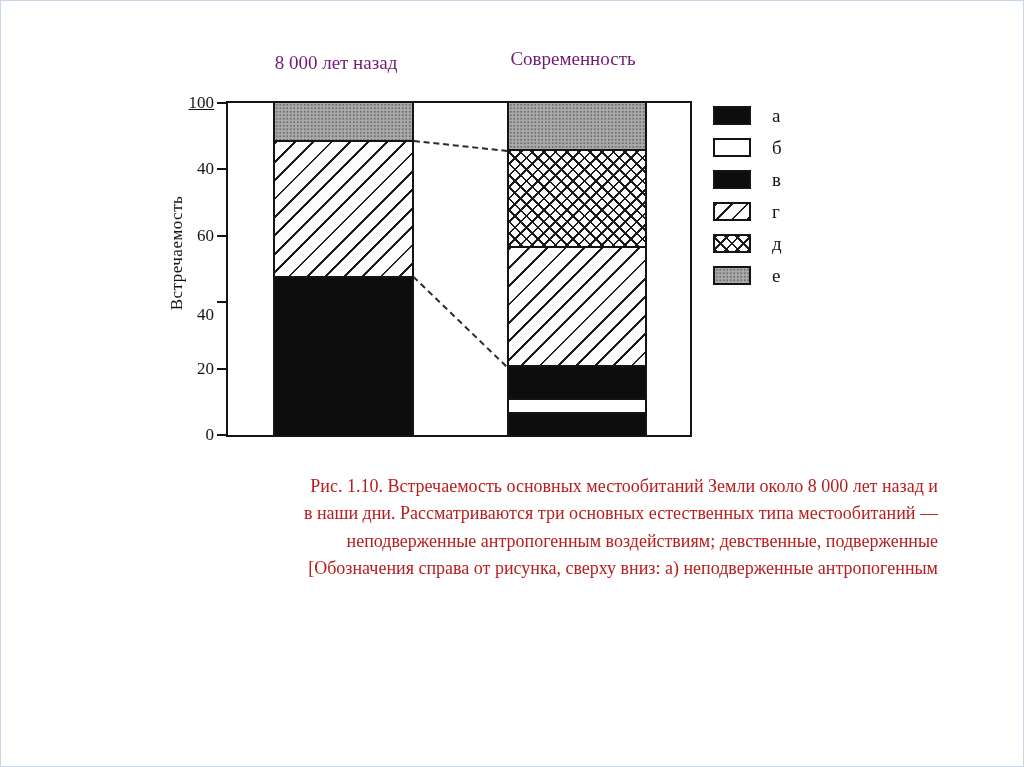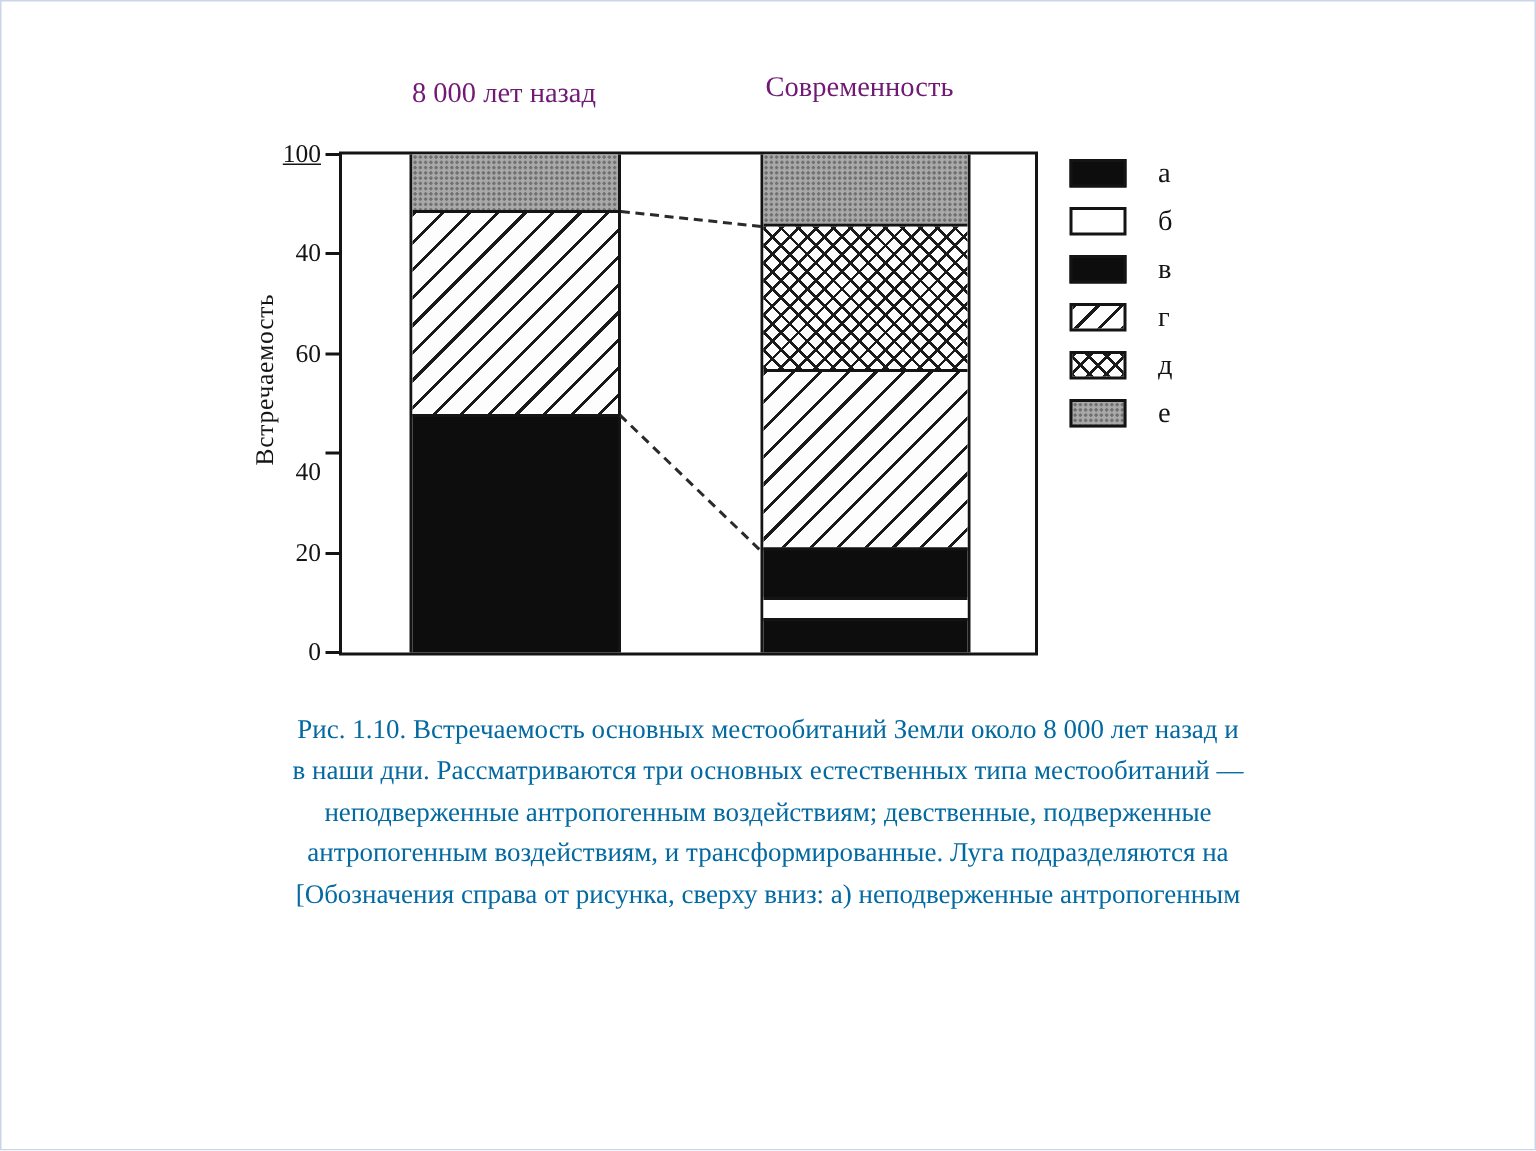--- a/index.html
+++ b/index.html
@@ -50,22 +50,22 @@
     position:absolute;height:0;border-top:2px dashed #2a2a2a;transform-origin:0 0;
   }
   .legend{
     position:absolute;left:712px;top:106px;display:flex;flex-direction:column;gap:15px;
   }
   .legend-item{display:flex;align-items:center;gap:21px;height:17px;}
   .legend-swatch{width:34px;height:15px;border:2px solid #141414;box-sizing:content-box;}
   .legend-swatch.p-diagonal-hatch{background-image:repeating-linear-gradient(135deg,#1a1a1a 0 2px,transparent 2px 11px);}
   .legend-key{font-size:19px;line-height:17px;color:#141414;}
   .caption{
-    position:absolute;left:85px;top:472px;width:852px;text-align:center;
-    font-size:18px;line-height:27.4px;color:#0369a1;
+    position:absolute;left:85px;top:472px;width:852px;text-align:right;
+    font-size:18px;line-height:27.4px;color:#b91c1c;
   }
 </style>
 </head>
 <body>
 
 <div class="page">
   <div class="figure">
 
     <div class="col-title" style="left:335px;top:51px;">8 000 лет назад</div>
     <div class="col-title" style="left:572px;top:47px;">Современность</div>
@@ -133,16 +133,15 @@
           <div class="legend-swatch p-gray-stipple"></div>
           <div class="legend-key">е</div>
         </div>
       </div>
   </div>
 
   <div class="caption" id="caption">
       <div>Рис. 1.10. Встречаемость основных местообитаний Земли около 8 000 лет назад и</div>
       <div>в наши дни. Рассматриваются три основных естественных типа местообитаний —</div>
       <div>неподверженные антропогенным воздействиям; девственные, подверженные</div>
-      <div>антропогенным воздействиям, и трансформированные. Луга подразделяются на</div>
       <div>[Обозначения справа от рисунка, сверху вниз: а) неподверженные антропогенным</div>
     </div>
 </div>
 
 </body></html>

